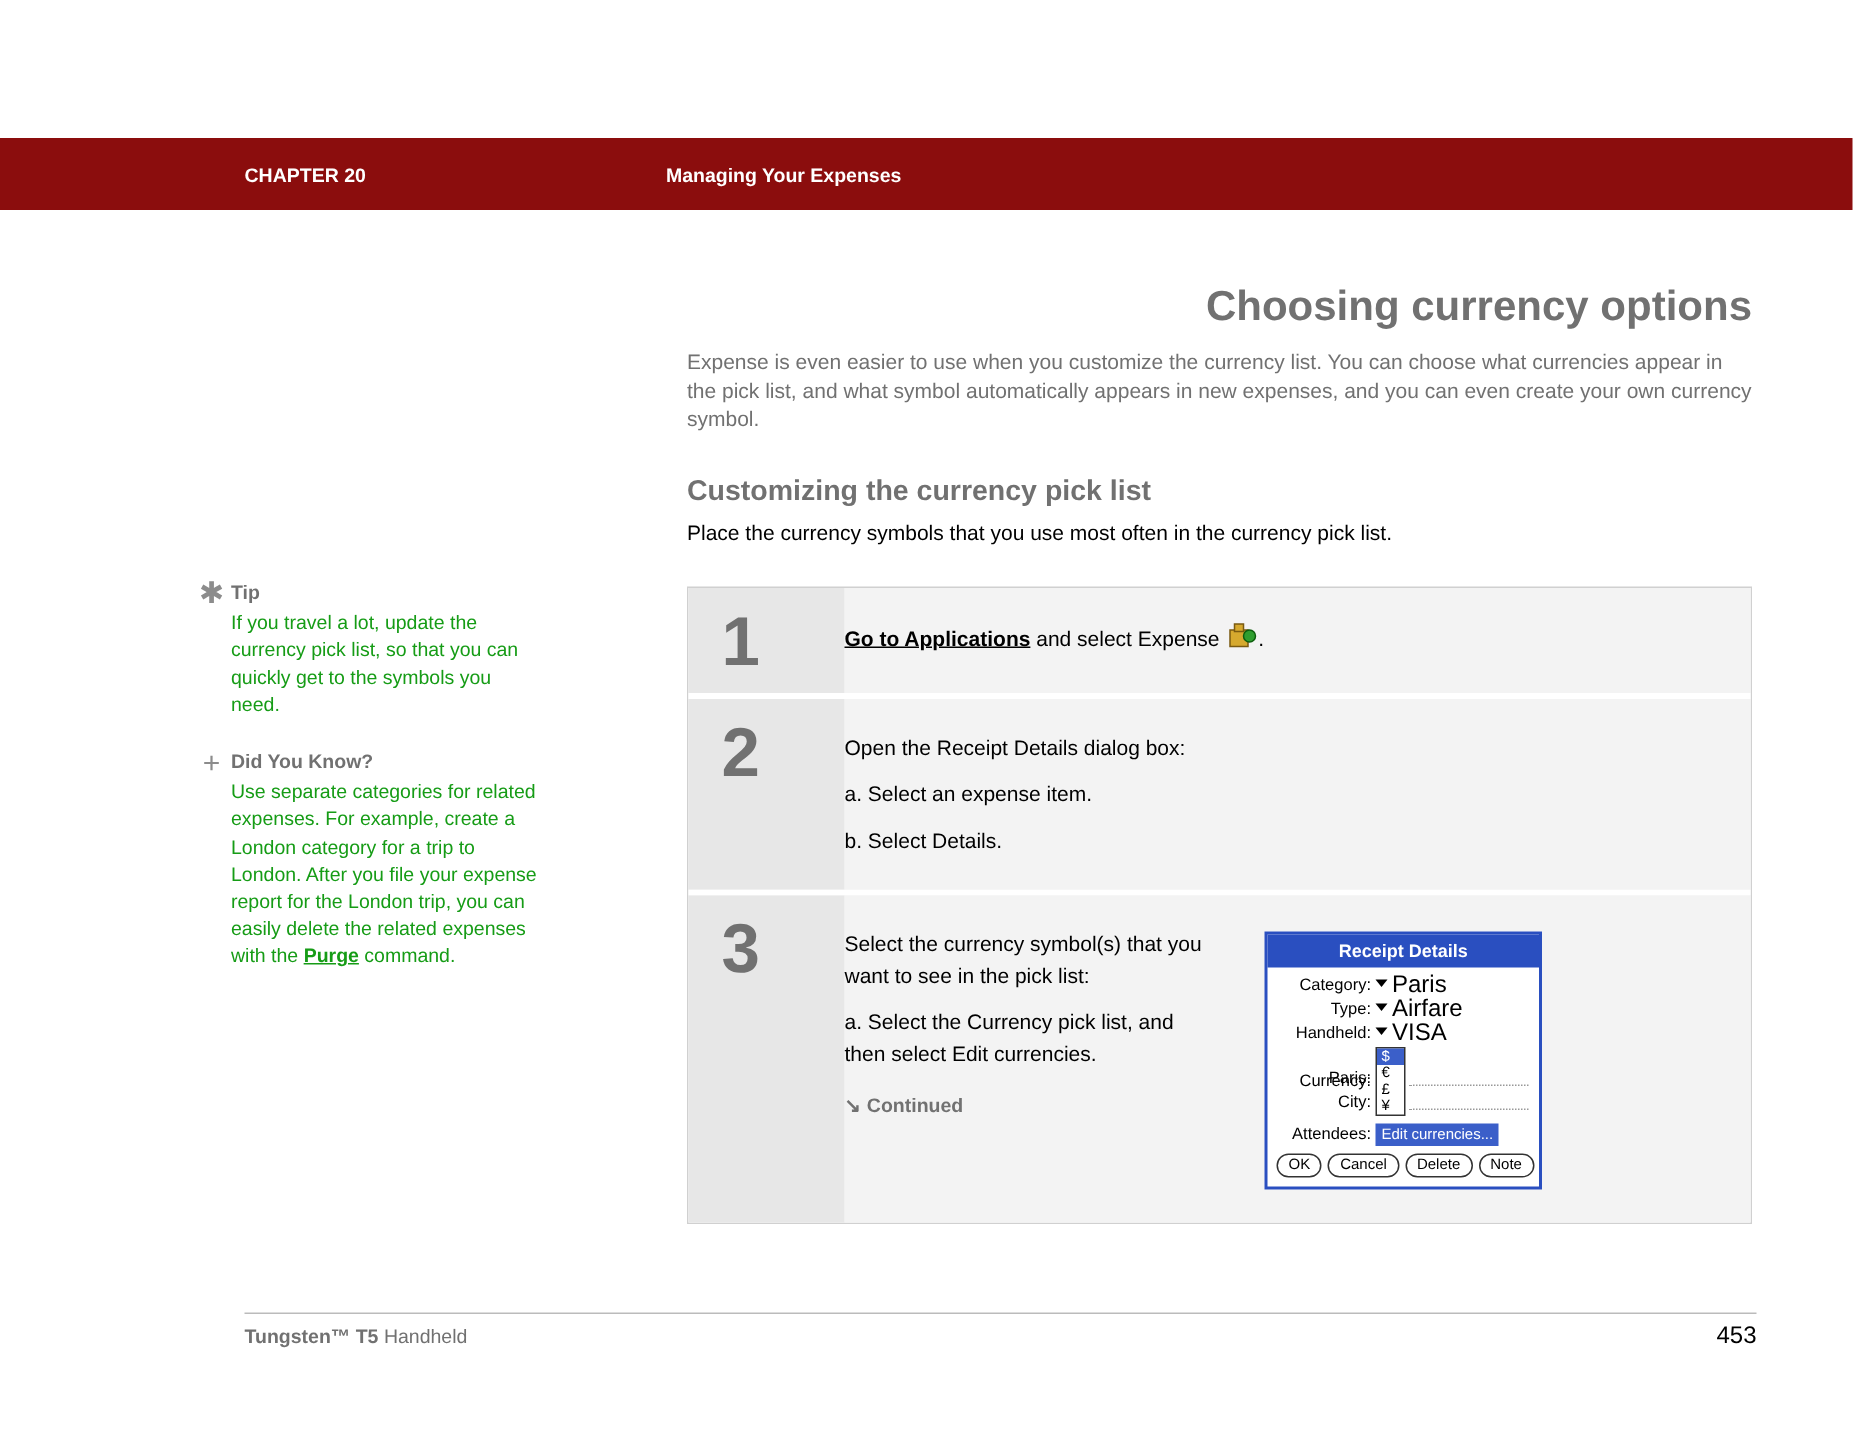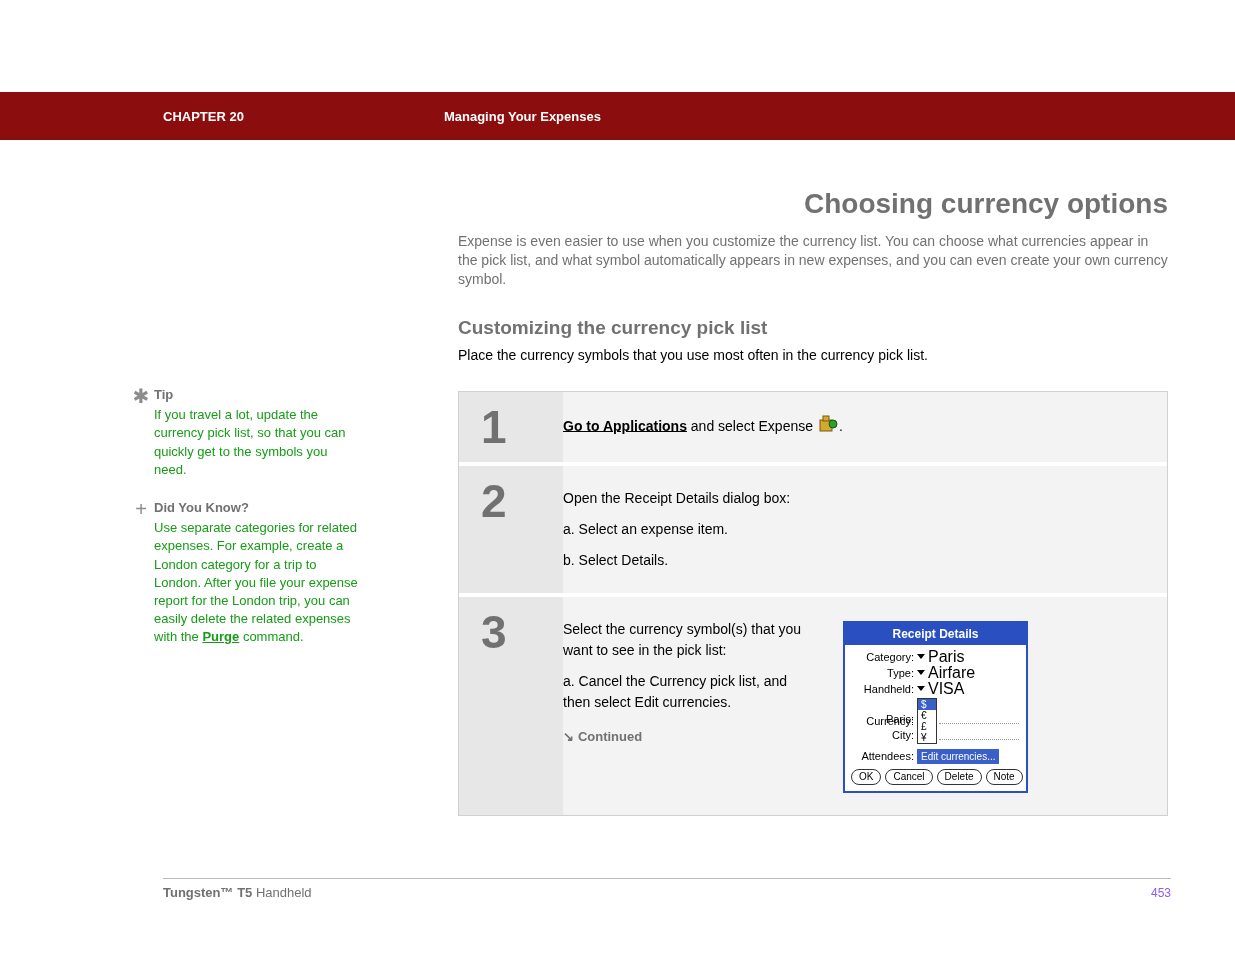--- a/index.html
+++ b/index.html
@@ -31,21 +31,21 @@
   .side-block { margin-bottom: 20px; display: flex; }
   .side-icon { color: #8c8c8c; font-size: 20px; width: 26px; text-align: center; line-height: 1; }
   .side-content { flex: 1; }
   .side-title { color: #717171; font-weight: bold; margin-bottom: 2px; }
   .side-body { color: #169c16; }
   .side-body a { color: #169c16; font-weight: bold; text-decoration: underline; }
 
   .footer { position: absolute; bottom: 54px; left: 163px; right: 64px; border-top: 1px solid #bbb; padding-top: 6px; display: flex; justify-content: space-between; align-items: baseline; }
   .footer-left { color: #717171; font-size: 13px; }
   .footer-left b { font-weight: bold; }
-  .footer-right { color: #8b5cf6; font-size: 12px; }
+  .footer-right { color: #000000; font-size: 16px; }
 
   
   .dialog { width: 185px; border: 2px solid #2a4fc0; background: #fff; font-family: Arial, sans-serif; font-size: 11px; margin-left: 30px; margin-top: 2px; }
   .dialog-title { background: #2a4fc0; color: #fff; text-align: center; font-weight: bold; padding: 2px 0; font-size: 12px; }
   .dialog-body { padding: 5px 6px 6px 6px; }
   .drow { display: flex; align-items: flex-start; margin-bottom: 1px; min-height: 15px; }
   .dlabel { width: 66px; text-align: right; font-weight: normal; font-size: 11px; padding-right: 3px; line-height: 14px; }
   .dval { font-size: 16px; line-height: 14px; }
   .dtri { display: inline-block; width: 0; height: 0; border-left: 4px solid transparent; border-right: 4px solid transparent; border-top: 5px solid #000; margin: 0 3px 1px 0; vertical-align: middle; }
   .dline-dotted { border-bottom: 1px dotted #999; width: 100px; height: 12px; margin-left: 2px; }
@@ -121,21 +121,21 @@
       </div>
     </div>
 
     <div class="step-row">
       <div class="step-num-cell">
         <div class="step-num">3</div>
       </div>
       <div class="step-body">
         <div class="step-text" style="max-width:250px">
           <p>Select the currency symbol(s) that you want to see in the pick list:</p>
-          <p class="sub">a.  Cancel the Currency pick list, and then select Edit currencies.</p>
+          <p class="sub">a.  Select the Currency pick list, and then select Edit currencies.</p>
           <div class="continued">
             <span class="continued-arrow">↘</span><span>Continued</span>
           </div>
         </div>
 
         <div class="dialog">
           <div class="dialog-title">Receipt Details</div>
           <div class="dialog-body">
             <div class="drow">
               <div class="dlabel">Category:</div>

